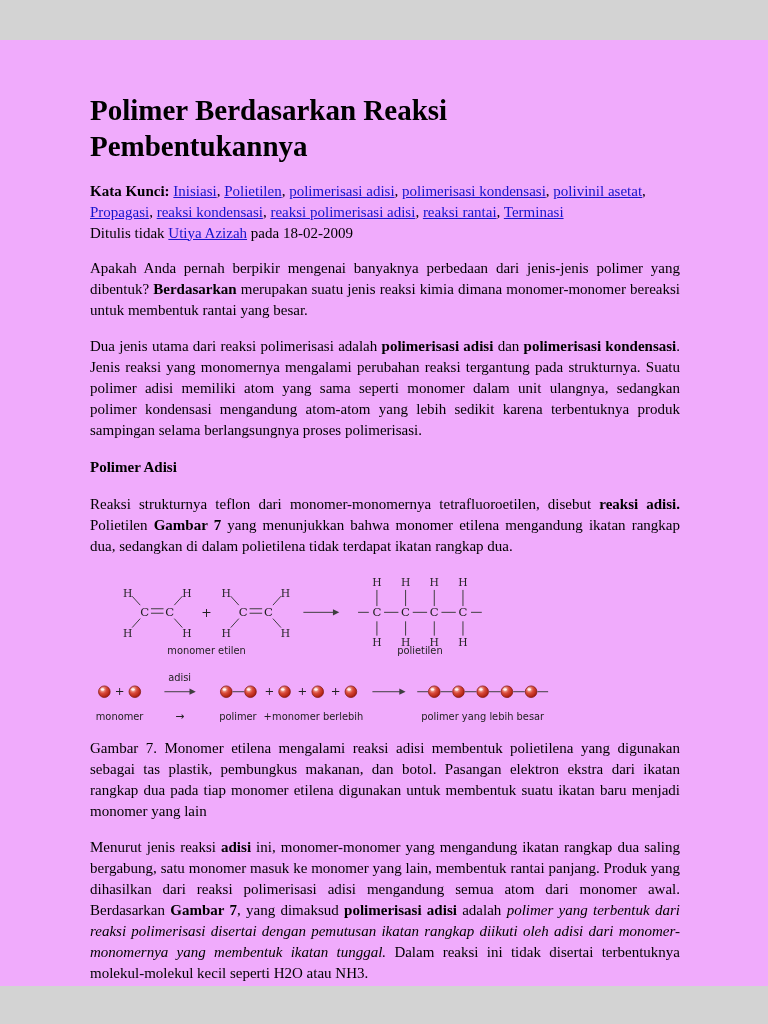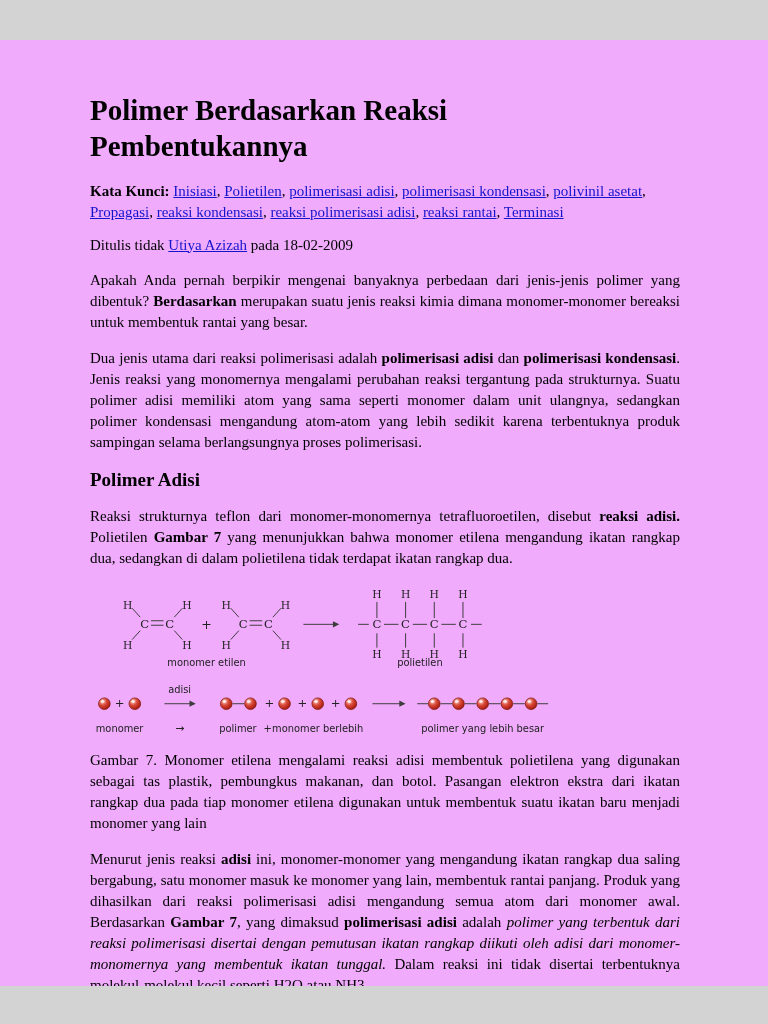--- a/index.html
+++ b/index.html
@@ -11,24 +11,24 @@
   .gray-bar.bottom { bottom:0; height:38px; }
   .page {
     position:absolute; top:40px; left:0; width:768px; height:946px;
     background:#f0abfc; padding:52px 88px 0 90px;
   }
   h1 {
     font-size:29px; line-height:1.25; font-weight:bold;
     max-width:500px; margin-bottom:16px;
   }
   p { font-size:15px; line-height:21px; text-align:justify; margin-bottom:15px; }
-  p.meta { text-align:left; margin-bottom:12px; }
+  p.meta { text-align:left; margin-bottom:0; }
   p.meta.byline { margin-bottom:14px; }
   a.link { color:var(--link,#1414cc); text-decoration:underline; cursor:pointer; }
-  h3 { font-size:19px; line-height:21px; font-weight:bold; margin:16px 0 16px; }
+  h3 { font-size:15px; line-height:21px; font-weight:bold; margin:16px 0 16px; }
   figure { margin:6px 0 10px; }
   figure svg { display:block; margin-bottom:14px; }
 </style>
 </head>
 <body>
 
 <div class="frame">
   <div class="gray-bar top"></div>
 
   <div class="page">

